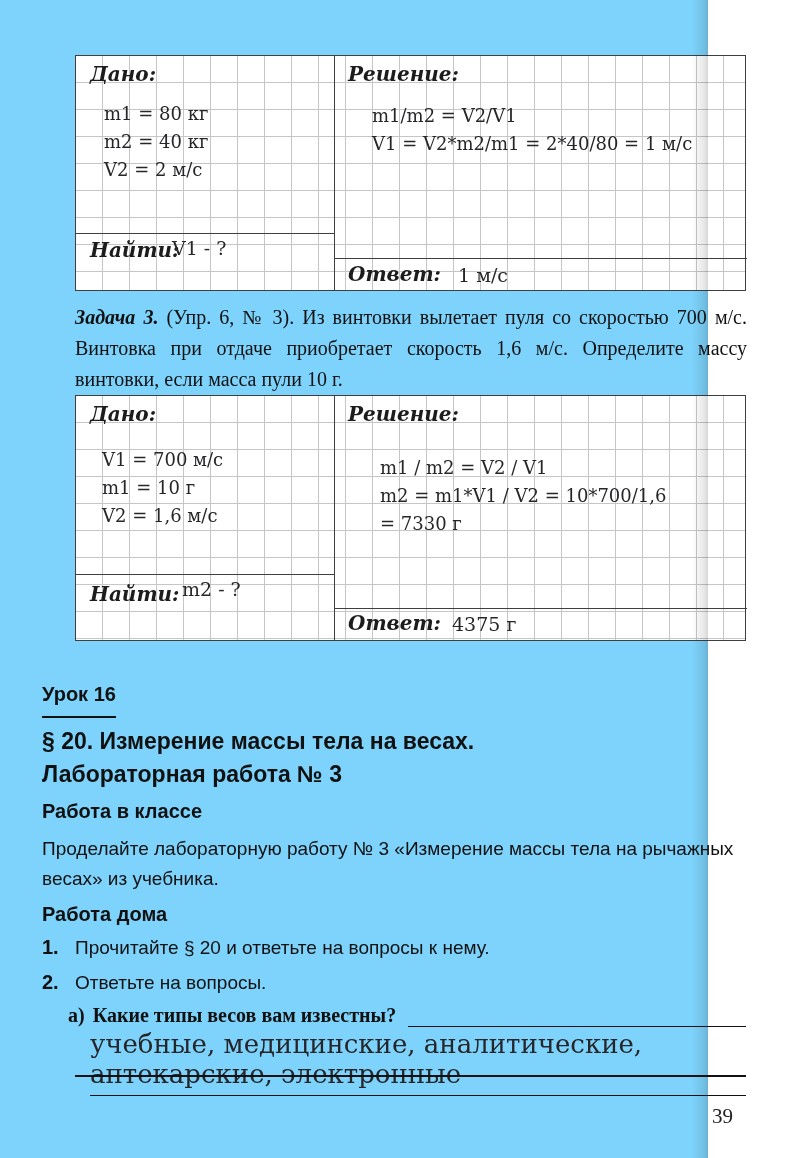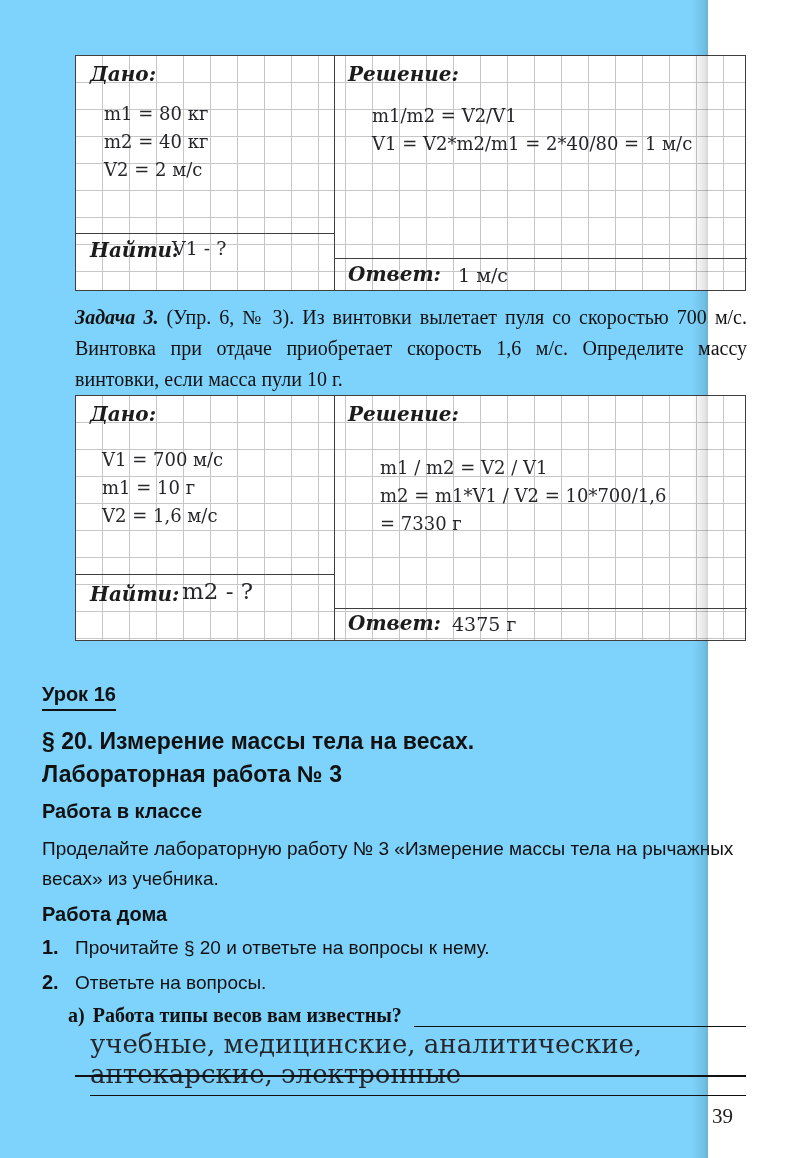--- a/index.html
+++ b/index.html
@@ -61,40 +61,40 @@
   #box1 .solution     { left:296px; top:46px; }
   #box1 .otvet-line   { left:258px; top:202px; width:413px; }
   #box1 .otvet-lbl    { left:272px; top:206px; }
   #box1 .otvet-val    { position:absolute; left:382px; top:208px; font-size:19px; }
 
   
   #box2 .dano-lbl     { left:14px;  top:6px; }
   #box2 .given        { left:26px;  top:50px; }
   #box2 .najti-line   { left:0;     top:178px; width:258px; }
   #box2 .najti-lbl    { left:14px;  top:186px; }
-  #box2 .najti-val    { position:absolute; left:106px; top:182px; font-size:23px; }
+  #box2 .najti-val    { position:absolute; left:106px; top:182px; font-size:19px; }
   #box2 .resh-lbl     { left:272px; top:6px; }
   #box2 .solution     { left:304px; top:58px; }
   #box2 .otvet-line   { left:258px; top:212px; width:413px; }
   #box2 .otvet-lbl    { left:272px; top:215px; }
   #box2 .otvet-val    { position:absolute; left:376px; top:217px; font-size:19px; }
 
   
   .task {
     position:absolute; left:75px; top:302px; width:672px;
     font-size:20px; line-height:31px; text-align:justify;
   }
   .task-title { font-weight:bold; font-style:italic; }
 
   
   .lesson-label {
     position:absolute; left:42px; top:683px;
     font-family:"Liberation Sans", sans-serif;
     font-weight:bold; font-size:20px;
-    padding-bottom:3px; border-bottom:2px solid #111;
+    padding-bottom:10px; border-bottom:2px solid #111;
   }
   .section-heading {
     position:absolute; left:42px; top:725px;
     font-family:Liberation Sans, sans-serif;
     font-weight:bold; font-size:23px; line-height:33px;
   }
   .subheading {
     position:absolute; left:42px;
     font-family:"Liberation Sans", sans-serif;
     font-weight:bold; font-size:20px;
@@ -210,21 +210,21 @@
   <p class="class-text">Проделайте лабораторную работу № 3 «Измерение массы тела на рычажных весах» из учебника.</p>
 
   <div class="subheading" id="home-heading">Работа дома</div>
 
   <div class="hw-item" id="hw1"><span class="hw-num">1.</span><span>Прочитайте § 20 и ответьте на вопросы к нему.</span></div>
 
   <div class="hw-item" id="hw2"><span class="hw-num">2.</span><span>Ответьте на вопросы.</span></div>
 
   <div class="sub-q">
     <span class="q-label">а)</span>
-    <span>Работа типы весов вам известны?</span>
+    <span>Какие типы весов вам известны?</span>
     <span class="fill-line"></span>
   </div>
 
   <div class="answer-line">учебные, медицинские, аналитические, аптекарские, электронные</div>
 
   <div class="bottom-rule"></div>
   <div class="page-number">39</div>
 
   <div class="edge-shade"></div>
 </div>

